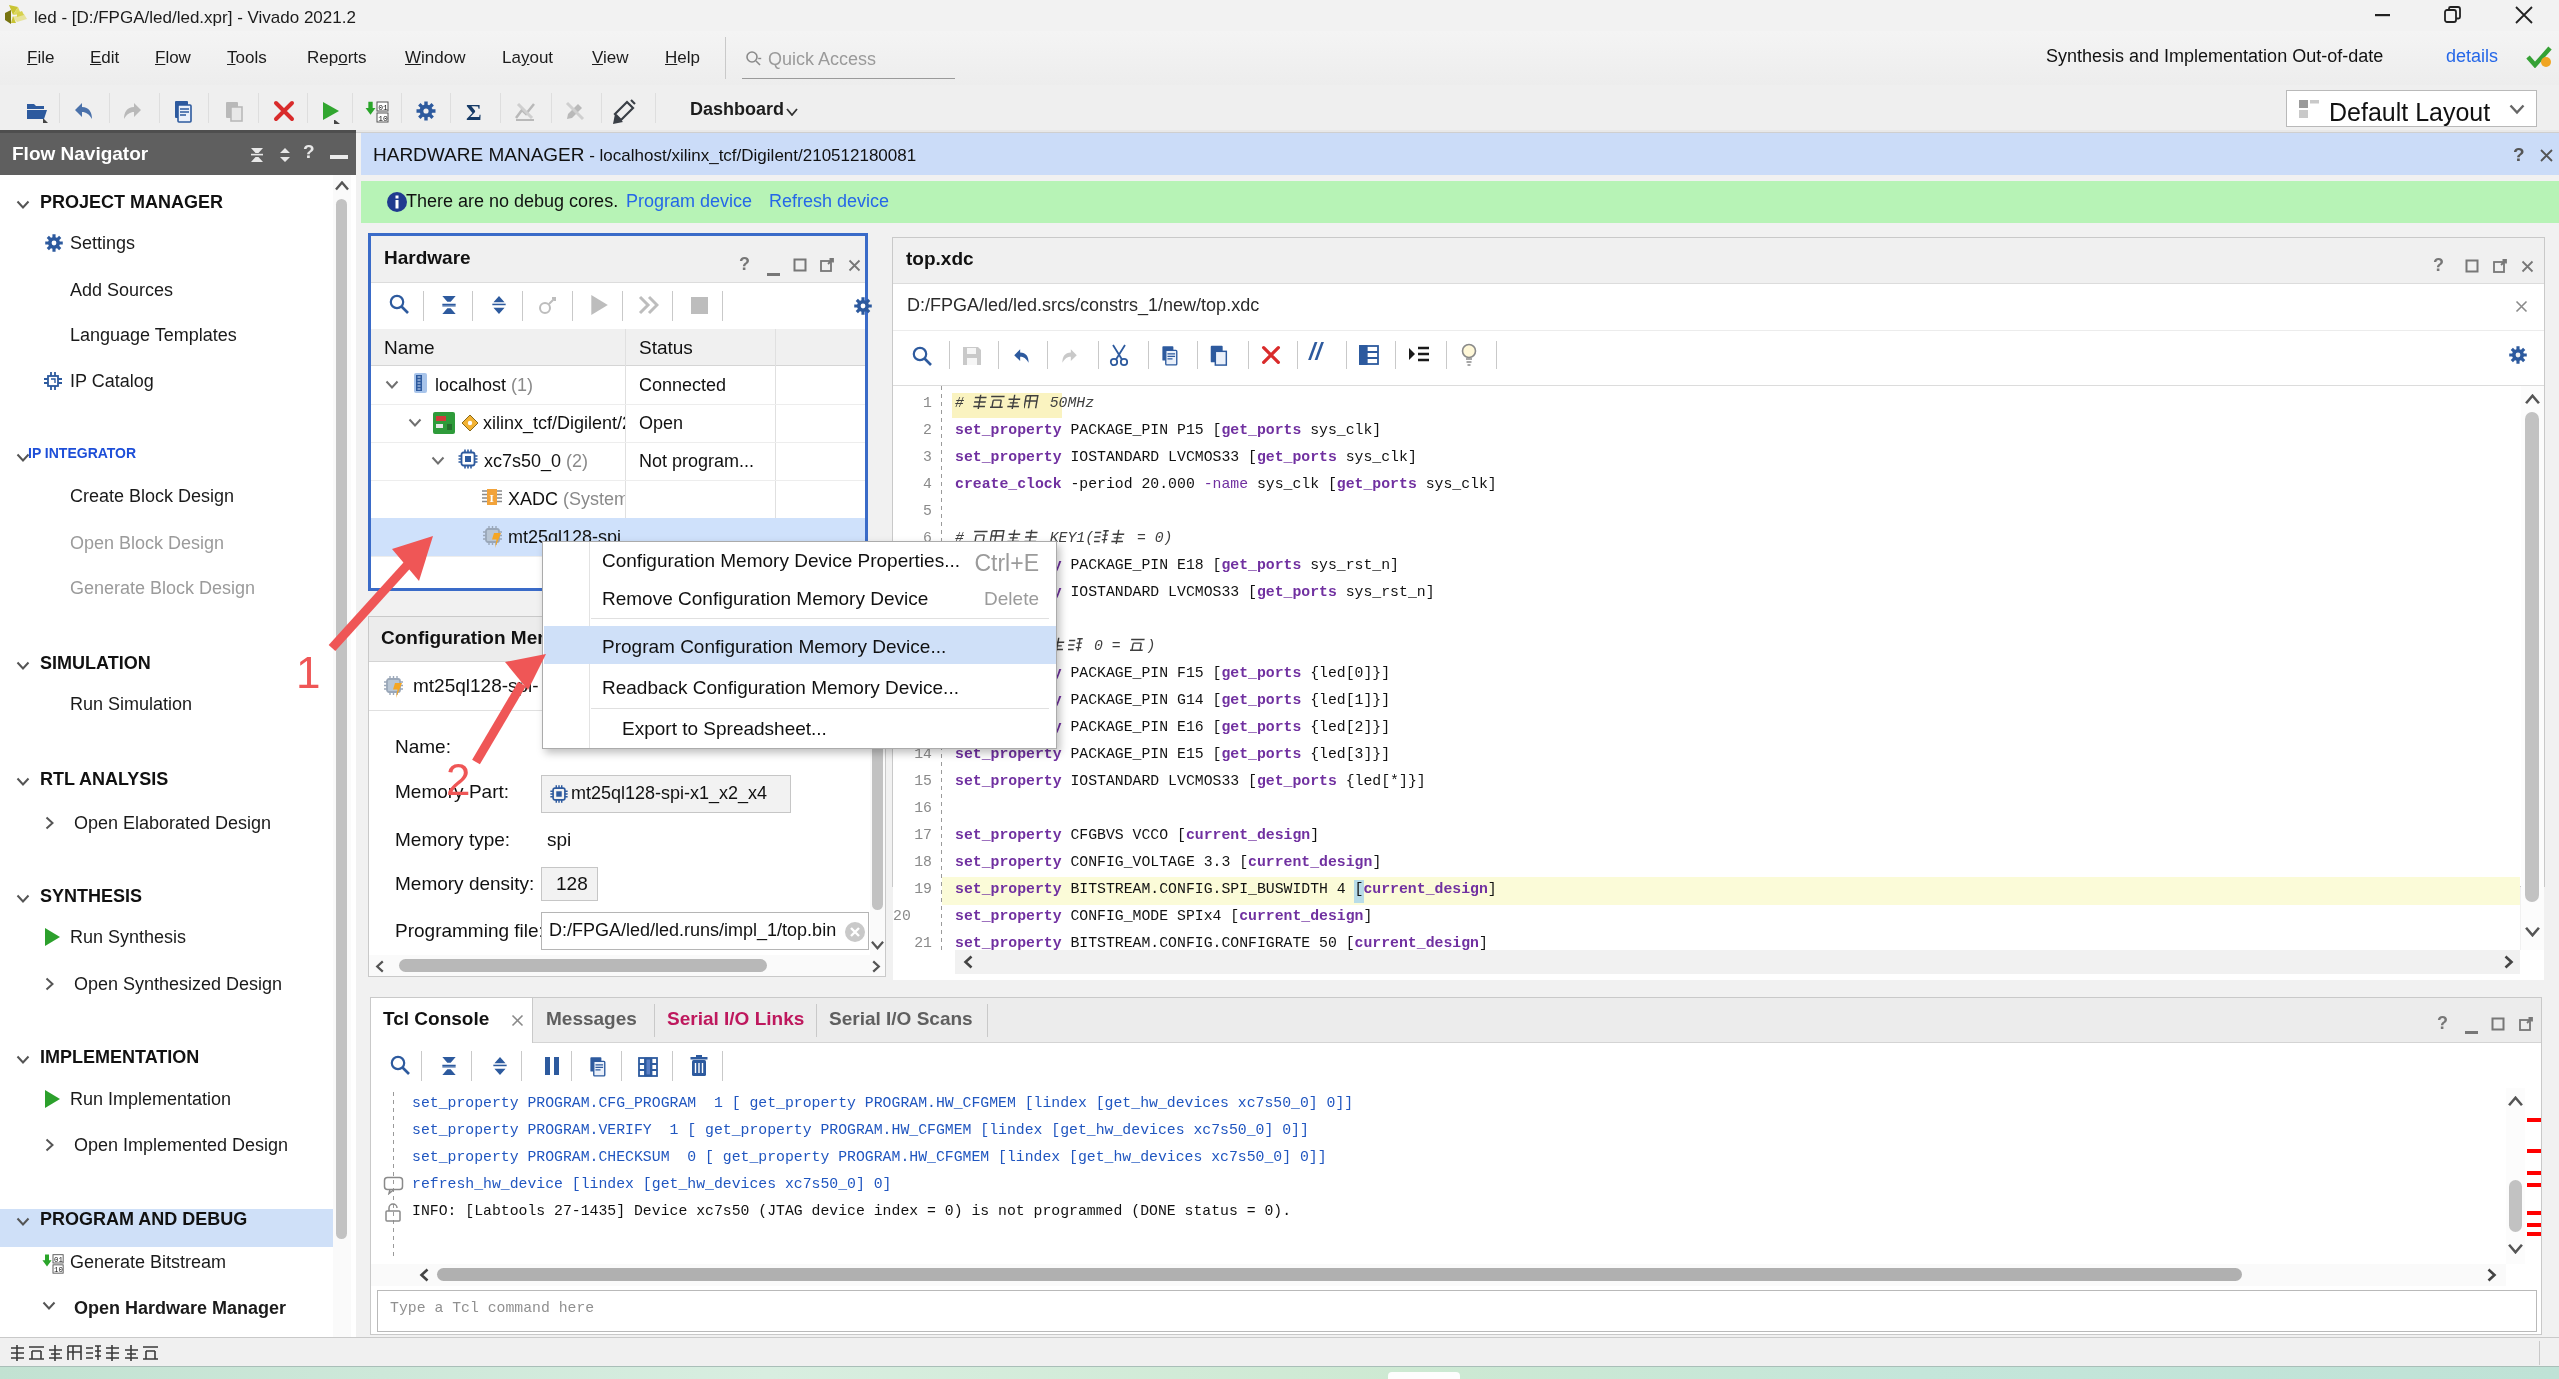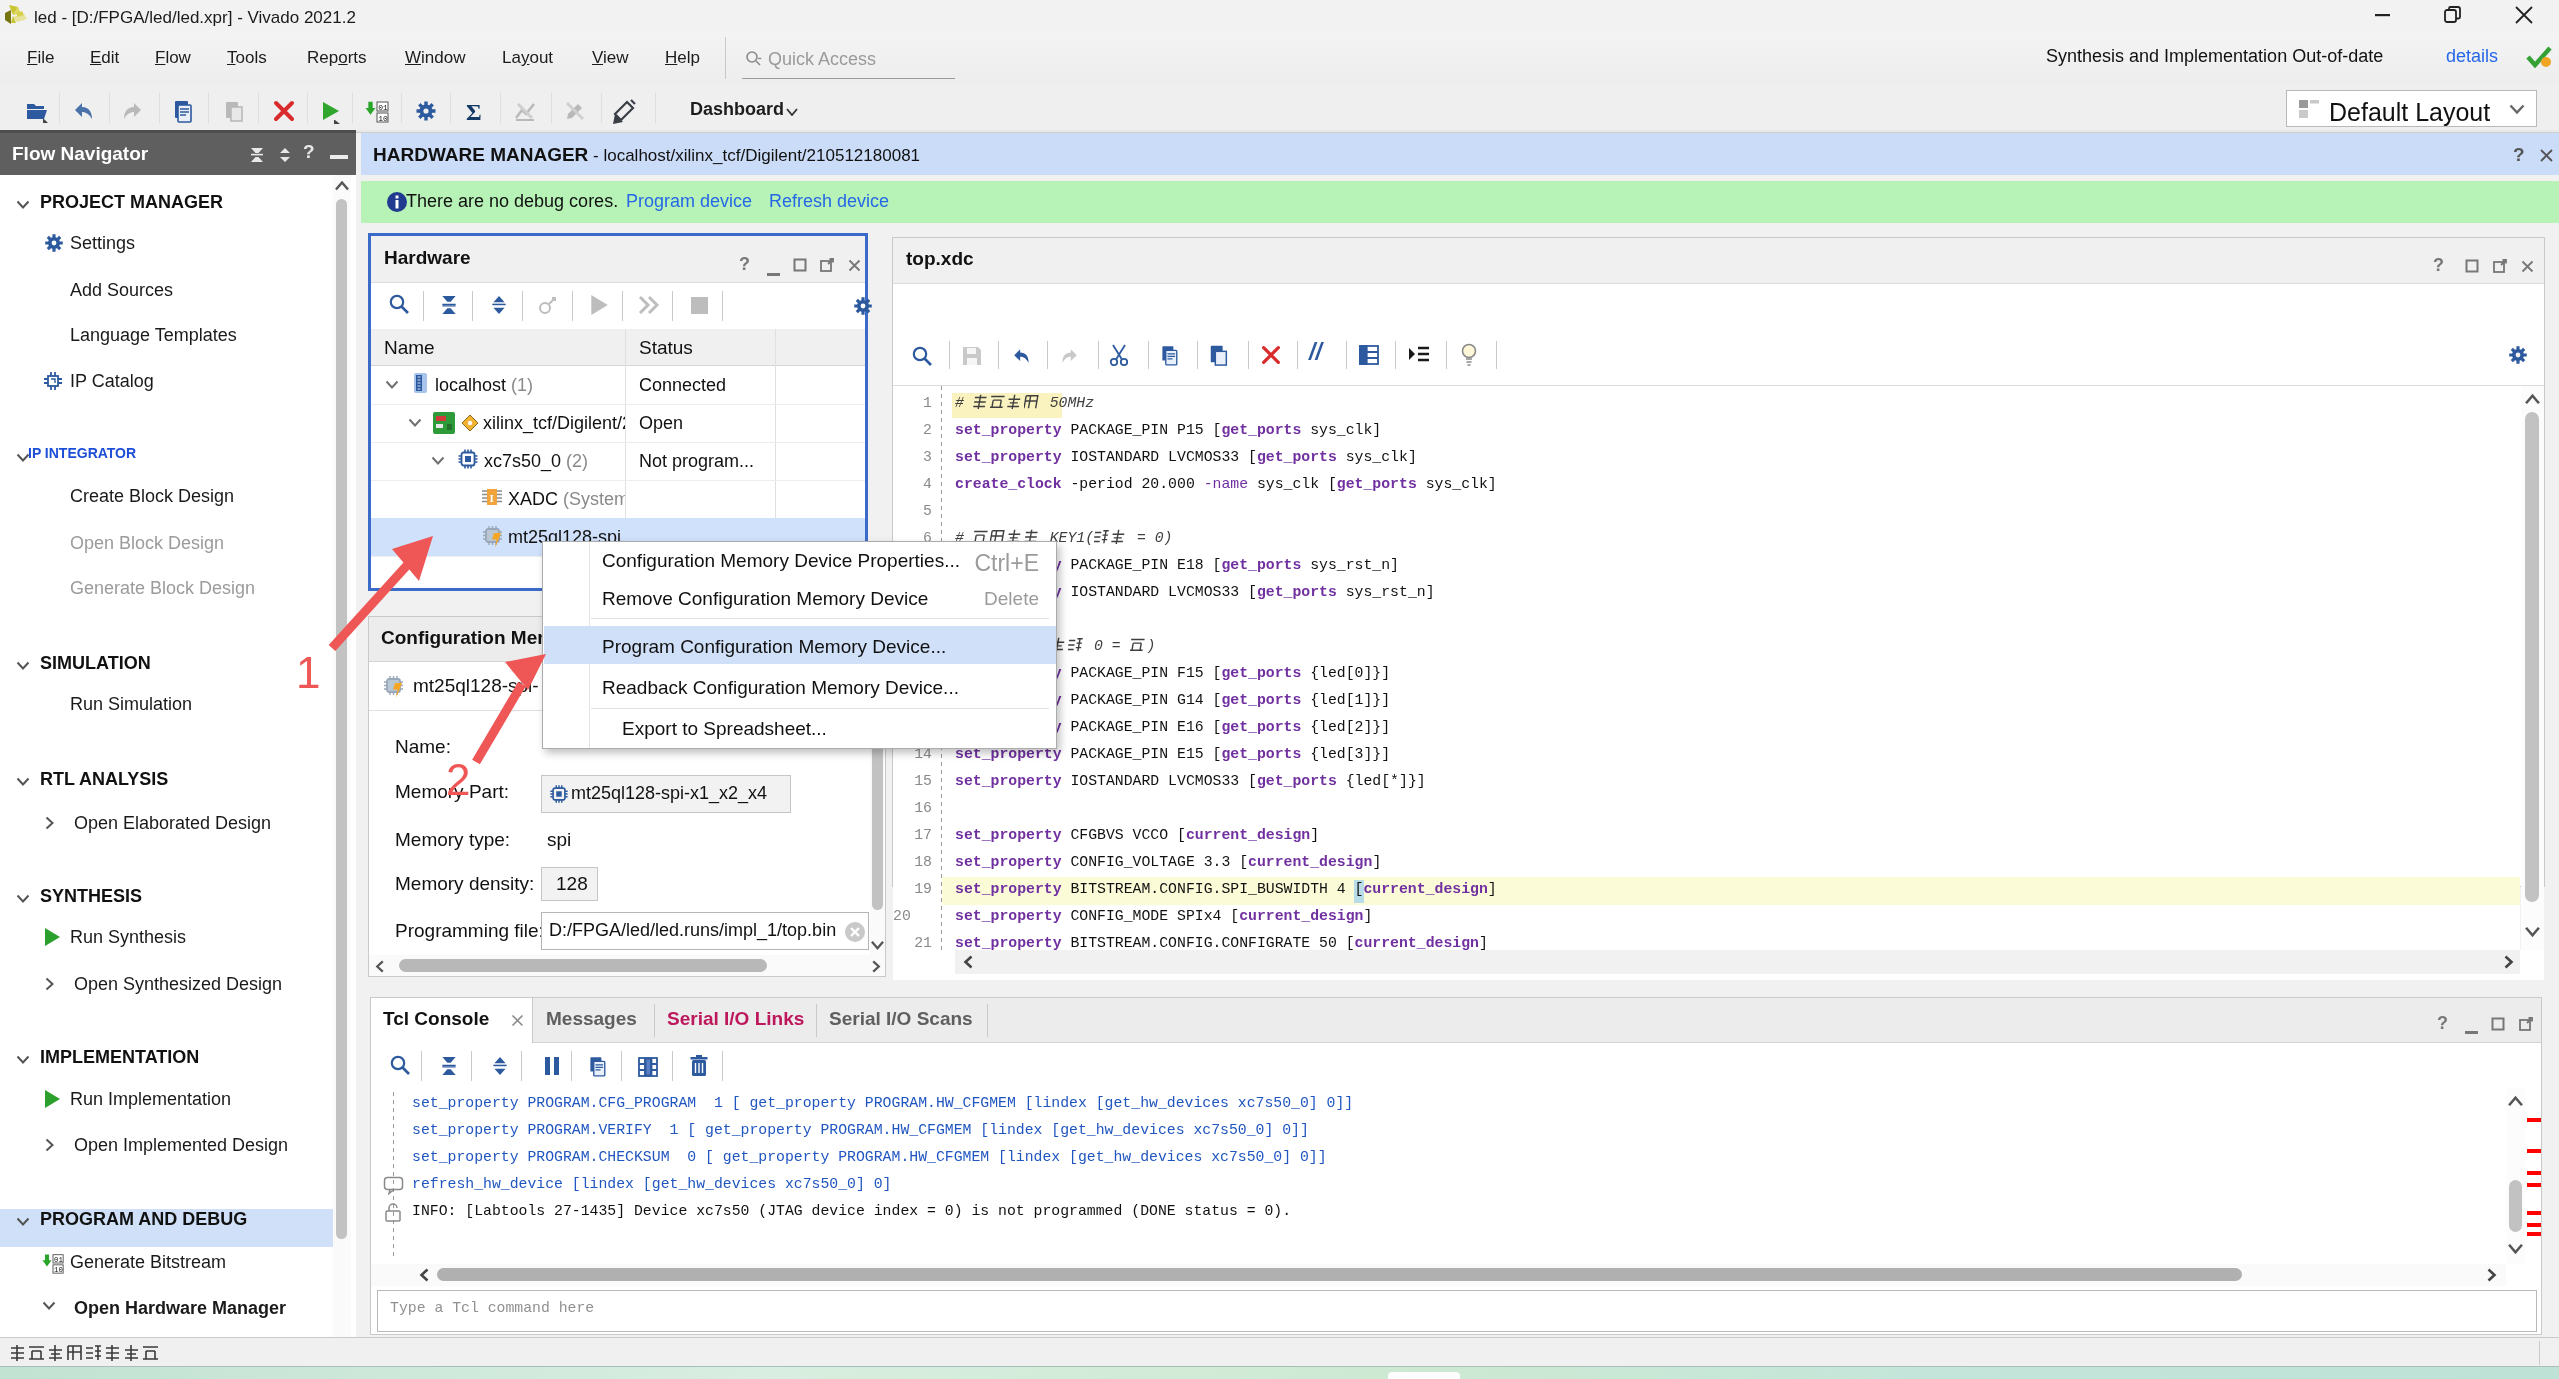--- a/index.html
+++ b/index.html
@@ -1,17 +1,17 @@
 <!DOCTYPE html>
 <html><head><meta charset="utf-8"><style>
 * { margin:0; padding:0; box-sizing:border-box; }
 html,body { width:2559px; height:1379px; overflow:hidden; background:#f1f1f1;
   font-family:"Liberation Sans", sans-serif; }
 .abs { position:absolute; }
-.b { font-weight:bold;margin-top:16px; }
+.b { font-weight:normal;margin-top:16px; }
 .nw { white-space:nowrap; }
 .mono { font-family:"Liberation Mono", monospace; white-space:pre; }
 .vsep { position:absolute; width:1px; background:#c9c9c9; }
 .kw { color:#7030a0; font-weight:bold; }
 .opt { color:#7030a0; }
 .cmt { color:#3f3f3f; font-style:italic; }
 </style></head><body>
 <div class="abs" style="left:0;top:0;width:2559px;height:31px;background:#f2f2f2;">
 <svg class="abs" style="left:3px;top:3px" width="26" height="26" viewBox="0 0 26 26">
  <path d="M6 2 L15 4 L10 12 Z" fill="#c9c432"></path>
@@ -451,20 +451,26 @@
   <div class="abs nw" style="left:13px;top:10px;font-size:19px;font-weight:bold;color:#111;">top.xdc</div>
   <div class="abs nw" style="left:1540px;top:17px;font-size:18px;color:#777;font-weight:bold;">?</div>
   <svg class="abs" style="left:1572px;top:21px" width="14" height="14" viewBox="0 0 14 14" fill="none" stroke="#777" stroke-width="2">
         <rect x="1.5" y="1.5" width="11" height="11"></rect>
       </svg>
   <svg class="abs" style="left:1600px;top:21px" width="14" height="14" viewBox="0 0 14 14" fill="none" stroke="#777" stroke-width="1.8">
         <rect x="1" y="3" width="10" height="10"></rect>
         <path d="M8 6 L13 1 M9.5 1 H13 V4.5"></path>
       </svg>
   <svg class="abs" style="left:1628px;top:22px" width="13" height="13" viewBox="0 0 13 13" stroke="#777" stroke-width="1.8">
+        <path d="M1.5 1.5 L11.5 11.5 M11.5 1.5 L1.5 11.5"></path>
+      </svg>
+ </div>
+ <div class="abs" style="left:0;top:46px;width:1651px;height:47px;background:#fff;border-bottom:1px solid #ececec;">
+  <div class="abs nw" style="left:14px;top:11px;font-size:18px;color:#2b2b2b;">D:/FPGA/led/led.srcs/constrs_1/new/top.xdc</div>
+  <svg class="abs" style="left:1622px;top:16px" width="13" height="13" viewBox="0 0 13 13" stroke="#8a8a8a" stroke-width="1.6">
         <path d="M1.5 1.5 L11.5 11.5 M11.5 1.5 L1.5 11.5"></path>
       </svg>
  </div>
     <div class="abs" style="left:0;top:93px;width:1651px;height:55px;background:#fff;border-bottom:1px solid #dcdcdc;">
       <svg class="abs" style="left:18px;top:14px" width="22" height="22" viewBox="0 0 22 22" fill="none">
         <circle cx="9" cy="9" r="6.2" stroke="#2d5a9e" stroke-width="2.2"></circle>
         <path d="M13.5 13.5 L20 20" stroke="#2d5a9e" stroke-width="2.6"></path>
       </svg>
       <svg class="abs" style="left:68px;top:14px" width="22" height="22" viewBox="0 0 22 22">
         <path d="M2 2 h15 l3 3 v15 H2 Z" fill="#c9c9c9"></path>

